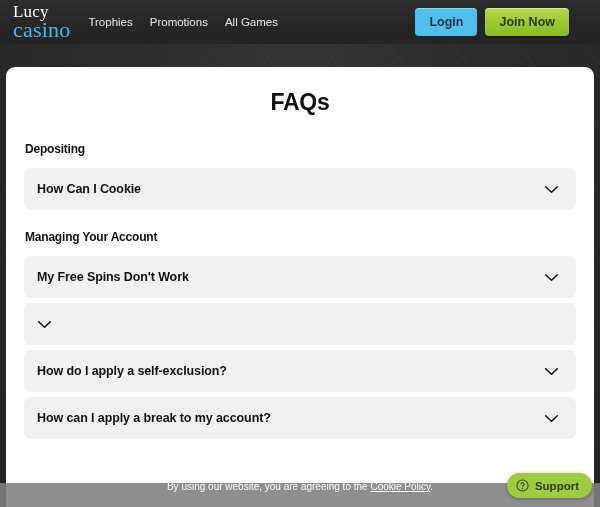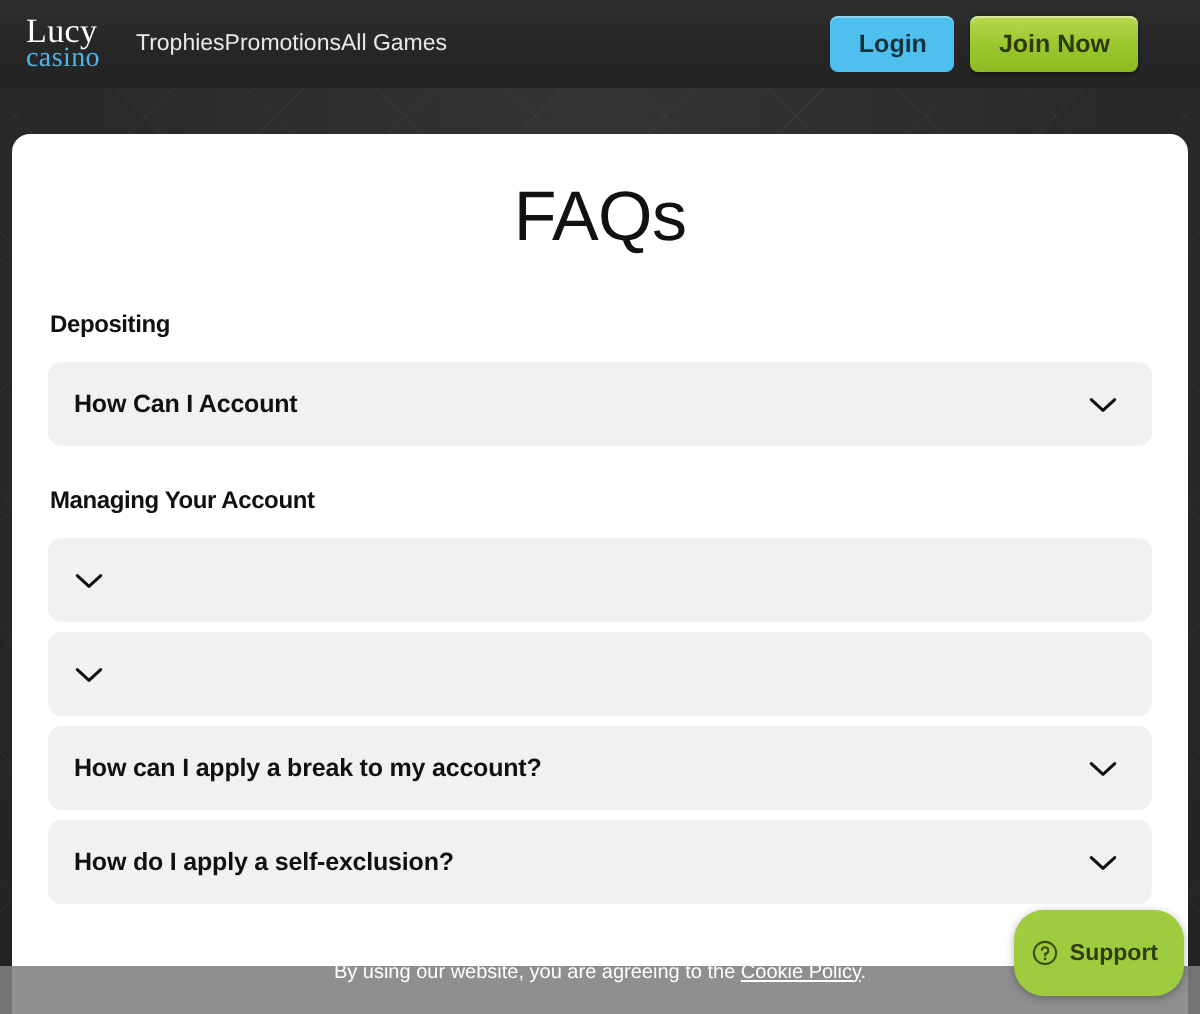--- a/index.html
+++ b/index.html
@@ -37,25 +37,25 @@
   }
 
   .logo { line-height: 1; user-select: none; margin-right: 18px; }
   .logo-top {
     font-family: "Liberation Serif", serif;
     font-size: 17px; color: #ffffff; letter-spacing: .2px;
     display: block; margin-bottom: -1px;
   }
   .logo-bottom {
     font-family: "Liberation Serif", serif;
-    font-size: 14px; color: #4cb6e8; letter-spacing: .2px;
+    font-size: 22px; color: #4cb6e8; letter-spacing: .2px;
     display: block;
   }
 
-  .nav { display: flex; align-items: center; }
+  .nav { display: flex; align-items: center; gap: 17px; }
   .nav a {
     color: #e9e9e9; font-size: 11.5px; text-decoration: none;
     white-space: nowrap;
   }
 
   .header-actions {
     margin-left: auto; display: flex; align-items: flex-end; gap: 8px;
   }
   .btn {
     border: 0; cursor: pointer; border-radius: 4px;
@@ -81,22 +81,22 @@
     height: 440px;
     background: #ffffff;
     border-radius: 9px 9px 0 0;
     padding: 22px 18px 0 18px;
     overflow: hidden;
     z-index: 10;
   }
 
   #page-title {
     text-align: center;
-    font-size: 35px;
-    font-weight: 400;
+    font-size: 23px;
+    font-weight: 700;
     letter-spacing: -0.3px;
     color: #111111;
     margin-bottom: 26px;
   }
 
   .section-heading {
     font-size: 12px;
     font-weight: 800;
     color: #111111;
     letter-spacing: -0.2px;
@@ -141,21 +141,21 @@
   #cookie-close {
     width: 14px; height: 14px; cursor: pointer; display: block;
   }
 
   
   #support-widget {
     position: absolute;
     right: 8px; bottom: 9px;
     background: #9fcb3f;
     border-radius: 15px;
-    height: 43px;
+    height: 25px;
     padding: 0 13px 0 9px;
     display: flex; align-items: center; gap: 6px;
     cursor: pointer;
     z-index: 50;
     box-shadow: 0 1px 4px rgba(0,0,0,.3);
   }
   #support-label {
     font-size: 11.5px; font-weight: 700; color: #2f3d10;
   }
   .q-icon { width: 13px; height: 13px; display: block; }
@@ -185,52 +185,53 @@
 </div>
 
 <div id="faq-card">
 
   <div id="page-title">FAQs</div>
 
   <div class="section">
     <div class="section-heading">Depositing</div>
 
     <div class="accordion-item">
-      <span class="accordion-label">How Can I Account</span>
+      <span class="accordion-label">How Can I Cookie</span>
       <svg class="chevron" viewBox="0 0 16 10">
         <path d="M1.5 2 L8 8 L14.5 2" fill="none" stroke="#111111" stroke-width="1.7" stroke-linecap="round" stroke-linejoin="round"></path>
       </svg>
     </div>
   </div>
 
   <div class="section">
     <div class="section-heading">Managing Your Account</div>
 
 
     <div class="accordion-item">
-      <svg class="chevron" viewBox="0 0 16 10">
-        <path d="M1.5 2 L8 8 L14.5 2" fill="none" stroke="#111111" stroke-width="1.7" stroke-linecap="round" stroke-linejoin="round"></path>
-      </svg>
-    </div>
-
-    <div class="accordion-item">
+      <span class="accordion-label">My Free Spins Don't Work</span>
+      <svg class="chevron" viewBox="0 0 16 10">
+        <path d="M1.5 2 L8 8 L14.5 2" fill="none" stroke="#111111" stroke-width="1.7" stroke-linecap="round" stroke-linejoin="round"></path>
+      </svg>
+    </div>
+
+    <div class="accordion-item">
+      <svg class="chevron" viewBox="0 0 16 10">
+        <path d="M1.5 2 L8 8 L14.5 2" fill="none" stroke="#111111" stroke-width="1.7" stroke-linecap="round" stroke-linejoin="round"></path>
+      </svg>
+    </div>
+
+    <div class="accordion-item">
+      <span class="accordion-label">How do I apply a self-exclusion?</span>
       <svg class="chevron" viewBox="0 0 16 10">
         <path d="M1.5 2 L8 8 L14.5 2" fill="none" stroke="#111111" stroke-width="1.7" stroke-linecap="round" stroke-linejoin="round"></path>
       </svg>
     </div>
 
     <div class="accordion-item">
       <span class="accordion-label">How can I apply a break to my account?</span>
-      <svg class="chevron" viewBox="0 0 16 10">
-        <path d="M1.5 2 L8 8 L14.5 2" fill="none" stroke="#111111" stroke-width="1.7" stroke-linecap="round" stroke-linejoin="round"></path>
-      </svg>
-    </div>
-
-    <div class="accordion-item">
-      <span class="accordion-label">How do I apply a self-exclusion?</span>
       <svg class="chevron" viewBox="0 0 16 10">
         <path d="M1.5 2 L8 8 L14.5 2" fill="none" stroke="#111111" stroke-width="1.7" stroke-linecap="round" stroke-linejoin="round"></path>
       </svg>
     </div>
 
   </div>
 </div>
 
 <div id="cookie-banner">
   <div id="cookie-text"><span>By using our website, you are agreeing to the </span><a href="#">Cookie Policy</a><span>.</span></div>

